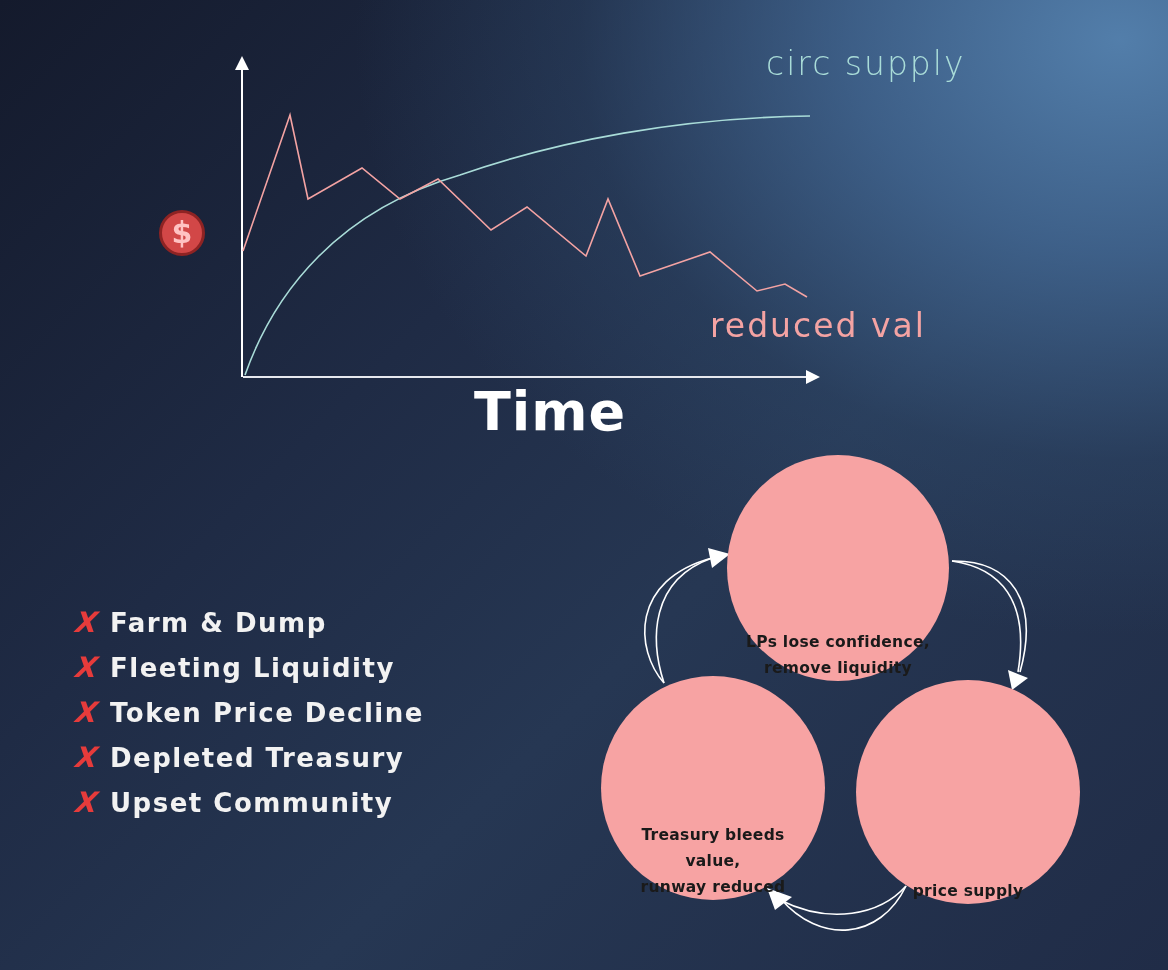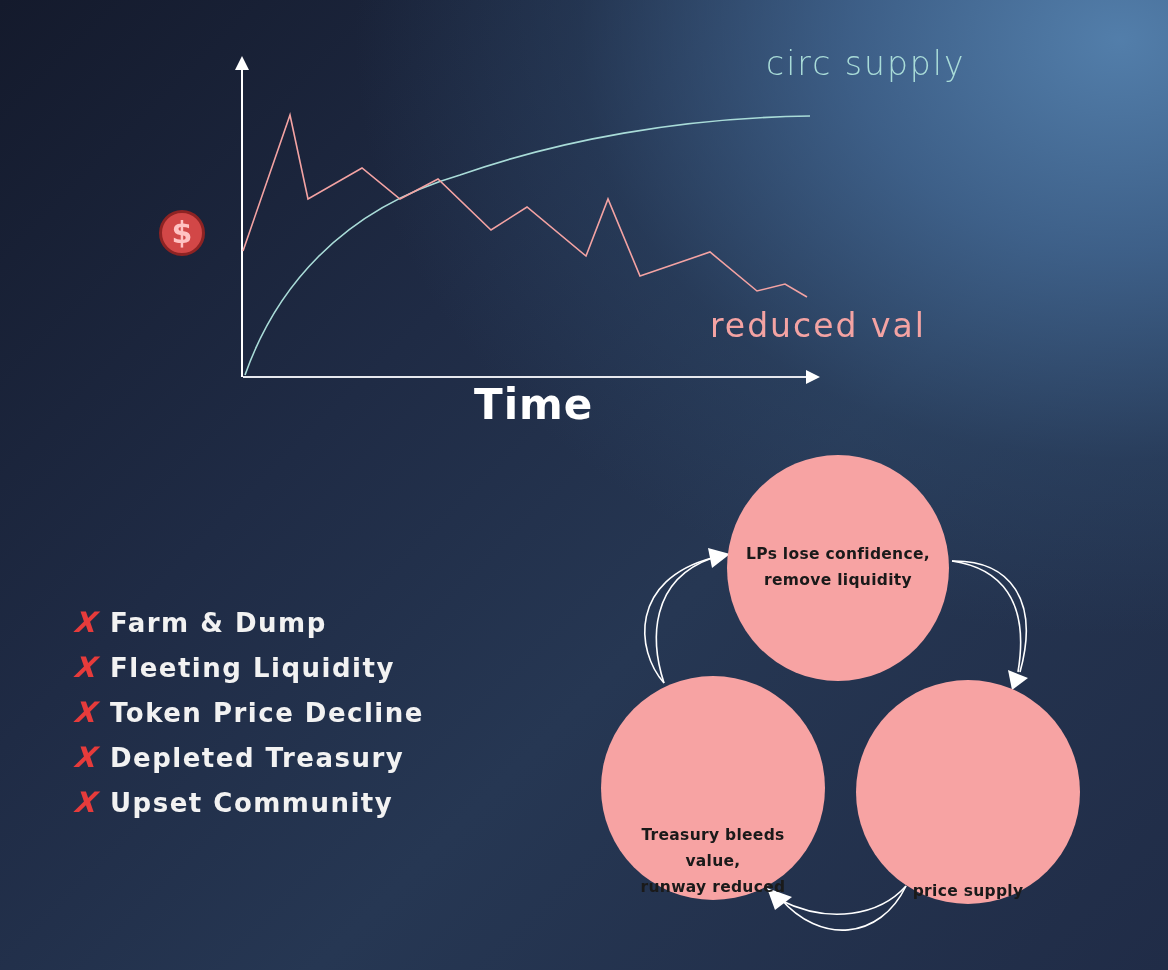--- a/index.html
+++ b/index.html
@@ -13,21 +13,21 @@
     .layer { position: absolute; left: 0; top: 0; width: 1168px; height: 970px; }
     .label-supply {
       position: absolute; left: 724px; top: 44px; font-size: 33px; letter-spacing: 2px;
       color: #a9dcd8; font-family: "DejaVu Sans", sans-serif; font-weight: 300; margin-left: 42px;
     }
     .label-treasury {
       position: absolute; left: 710px; top: 306px; font-size: 33px; letter-spacing: 2px;
       color: #f4a3a3; font-family: "DejaVu Sans", sans-serif;
     }
     .label-time {
-      position: absolute; left: 474px; top: 380px; font-size: 42px; font-weight: bold;
+      position: absolute; left: 474px; top: 380px; font-size: 54px; font-weight: bold;
       color: #ffffff; letter-spacing: 1px;
     }
     .dollar-icon {
       position: absolute; left: 159px; top: 210px; width: 46px; height: 46px; border-radius: 50%;
       background: #d24747; border: 3px solid #8e2323; box-sizing: border-box;
       display: flex; align-items: center; justify-content: center;
       color: #ffc2c2; font-size: 30px; font-weight: bold; line-height: 1;
     }
     .problems { position: absolute; left: 76px; top: 600px; }
     .problem-item {
@@ -37,21 +37,21 @@
     .x-icon {
       color: #e63b3b; font-style: italic; font-weight: 900; font-size: 28px; width: 34px;
       font-family: "DejaVu Sans", sans-serif; transform: skewX(-8deg);
     }
     .node {
       position: absolute; border-radius: 50%; background: #f7a3a3;
       display: flex; align-items: flex-end; justify-content: center; text-align: center;
       color: #1a1a1a; font-size: 15.5px; font-weight: bold; line-height: 26px; letter-spacing: 0.3px;
       box-sizing: border-box; padding: 0 18px;
     }
-    .node-top { left: 727px; top: 455px; width: 222px; height: 226px; align-items: flex-start; padding-top: 86px; }
+    .node-top { left: 727px; top: 455px; width: 222px; height: 226px; align-items: flex-end; padding-top: 86px; }
     .node-left { left: 601px; top: 676px; width: 224px; height: 224px; }
     .node-right { left: 856px; top: 680px; width: 224px; height: 224px; }
   </style>
 </head>
 <body>
 
 <svg class="layer" viewBox="0 0 1168 970" width="1168" height="970">
   <defs>
     <marker id="arrowhead" markerWidth="10" markerHeight="10" refX="5" refY="5" orient="auto" markerUnits="userSpaceOnUse">
       <path d="M0,0 L10,5 L0,10 Z" fill="#ffffff"></path>

